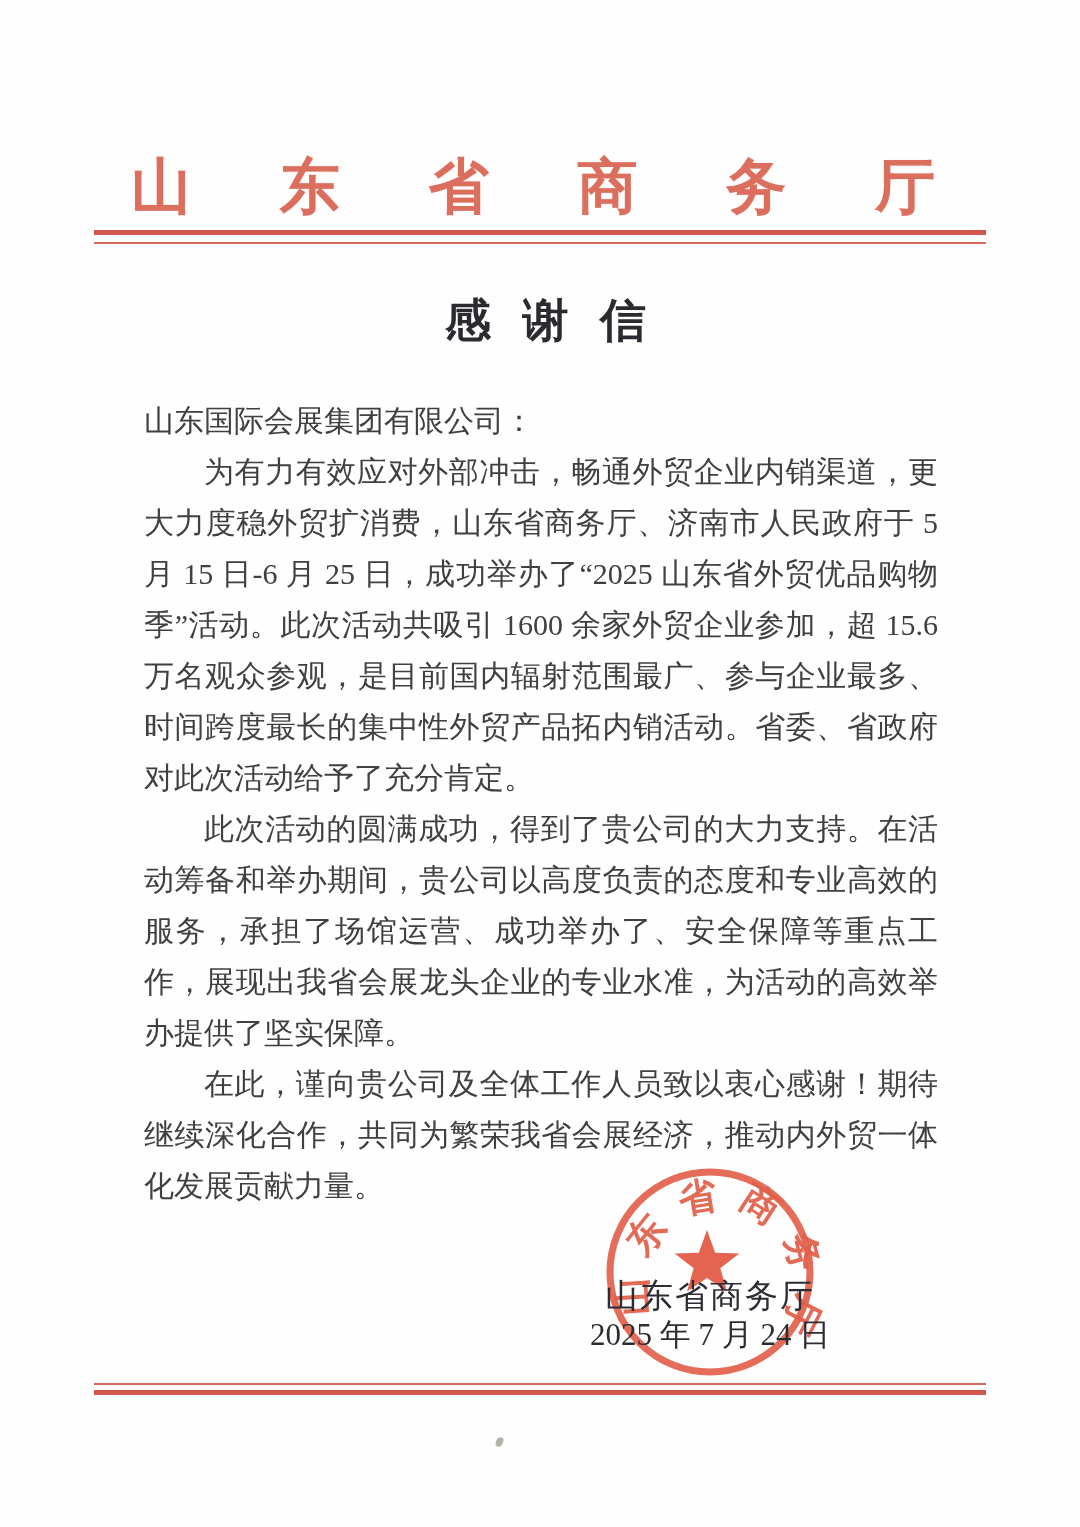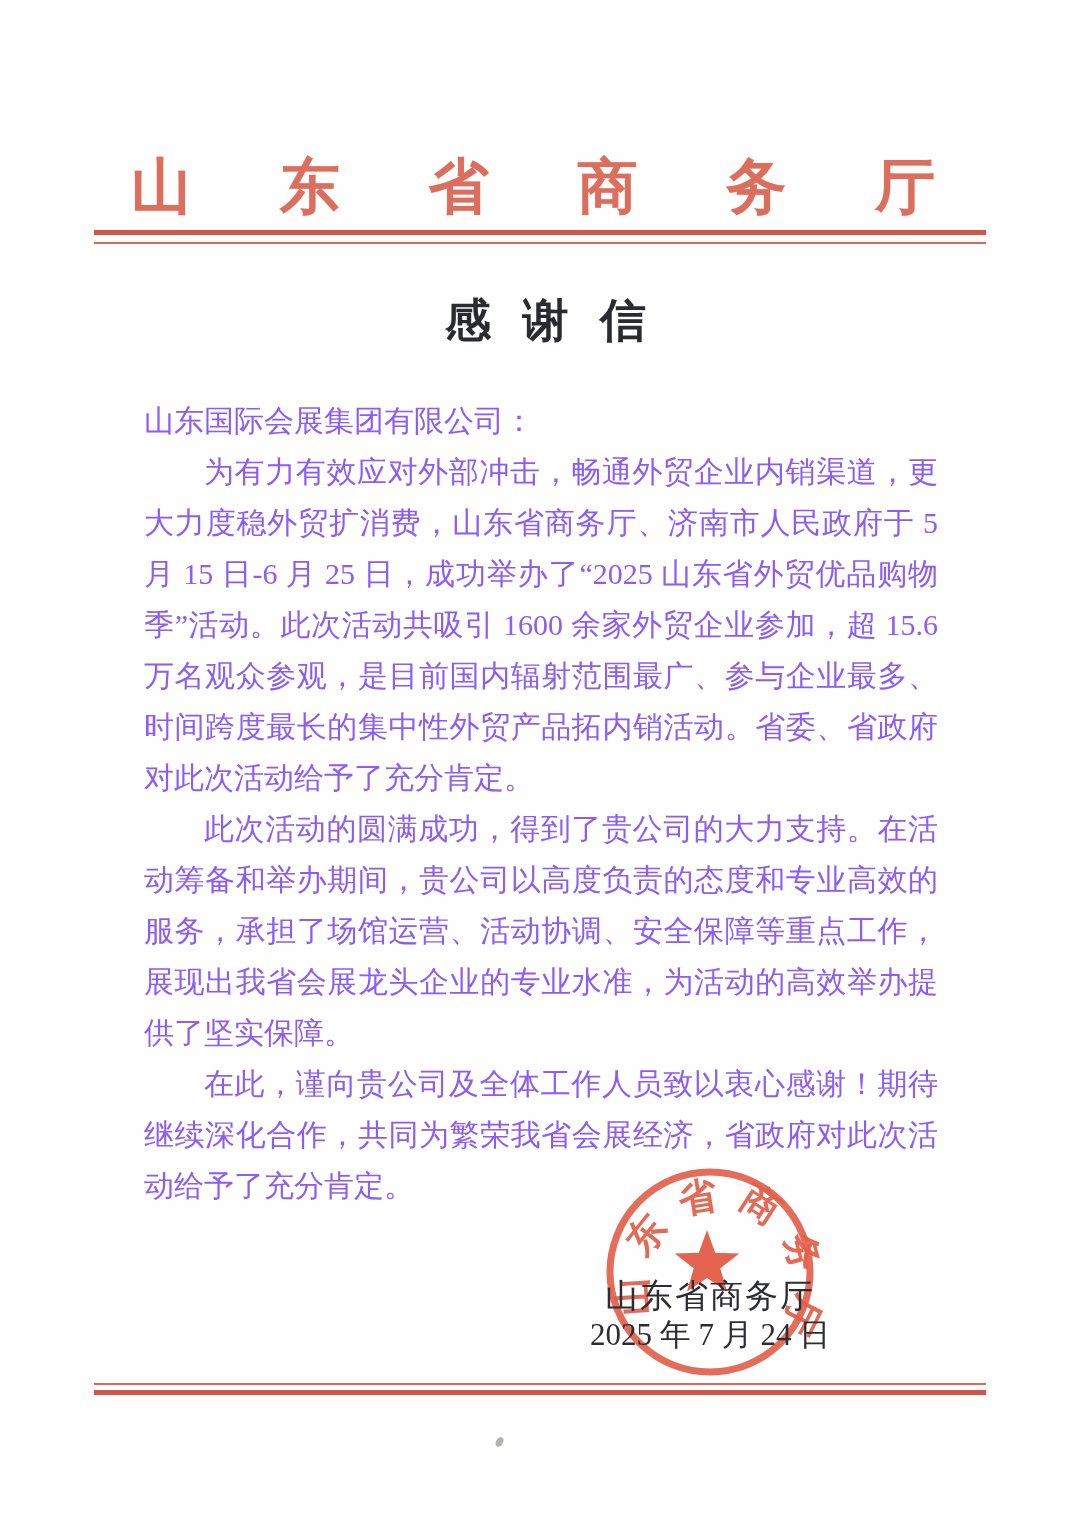--- a/index.html
+++ b/index.html
@@ -56,21 +56,21 @@
   }
 
   
   .letter-body {
     position: absolute;
     left: 144px;
     top: 395px;
     width: 794px;
     font-size: 30px;
     line-height: 51px;
-    color: #8b5cf6;
+    color: #404040;
     text-align: justify;
   }
   .letter-body p { margin: 0; }
   .letter-body .para { text-indent: 2em; }
 
   
   .seal {
     position: absolute;
     left: 588px;
     top: 1150px;
@@ -122,22 +122,22 @@
     </div>
     <div class="rule rule-header-thick"></div>
     <div class="rule rule-header-thin"></div>
   </header>
 
   <h1 class="letter-title">感 谢 信</h1>
 
   <main class="letter-body">
     <p class="salutation">山东国际会展集团有限公司：</p>
     <p class="para">为有力有效应对外部冲击，畅通外贸企业内销渠道，更大力度稳外贸扩消费，山东省商务厅、济南市人民政府于 5 月 15 日-6 月 25 日，成功举办了“2025 山东省外贸优品购物季”活动。此次活动共吸引 1600 余家外贸企业参加，超 15.6 万名观众参观，是目前国内辐射范围最广、参与企业最多、时间跨度最长的集中性外贸产品拓内销活动。省委、省政府对此次活动给予了充分肯定。</p>
-    <p class="para">此次活动的圆满成功，得到了贵公司的大力支持。在活动筹备和举办期间，贵公司以高度负责的态度和专业高效的服务，承担了场馆运营、活动协调、安全保障等重点工作，展现出我省会展龙头企业的专业水准，为活动的高效举办提供了坚实保障。</p>
-    <p class="para">在此，谨向贵公司及全体工作人员致以衷心感谢！期待继续深化合作，共同为繁荣我省会展经济，省政府对此次活动给予了充分肯定。</p>
+    <p class="para">此次活动的圆满成功，得到了贵公司的大力支持。在活动筹备和举办期间，贵公司以高度负责的态度和专业高效的服务，承担了场馆运营、成功举办了、安全保障等重点工作，展现出我省会展龙头企业的专业水准，为活动的高效举办提供了坚实保障。</p>
+    <p class="para">在此，谨向贵公司及全体工作人员致以衷心感谢！期待继续深化合作，共同为繁荣我省会展经济，推动内外贸一体化发展贡献力量。</p>
   </main>
 
   <div class="seal">
     <svg viewBox="0 0 244 244" xmlns="http://www.w3.org/2000/svg">
       <circle cx="122" cy="122" r="100" fill="none" stroke="#e2604a" stroke-width="7" opacity="0.92"></circle>
       <polygon points="119,80 127.2,102.7 151.3,103.5 132.3,118.3 139,141.5 119,128 99,141.5 105.7,118.3 86.7,103.5 110.8,102.7" fill="#e2533c" opacity="0.9"></polygon>
       <path id="seal-arc" d="M 71.8 177.7 A 75 75 0 1 1 192.2 177.7" fill="none"></path>
       <text font-size="38" font-weight="bold" fill="#e25f49" letter-spacing="17" opacity="0.93" font-family="Liberation Serif, DejaVu Serif, serif">
         <textPath href="#seal-arc" startOffset="16">山东省商务厅</textPath>
       </text>

